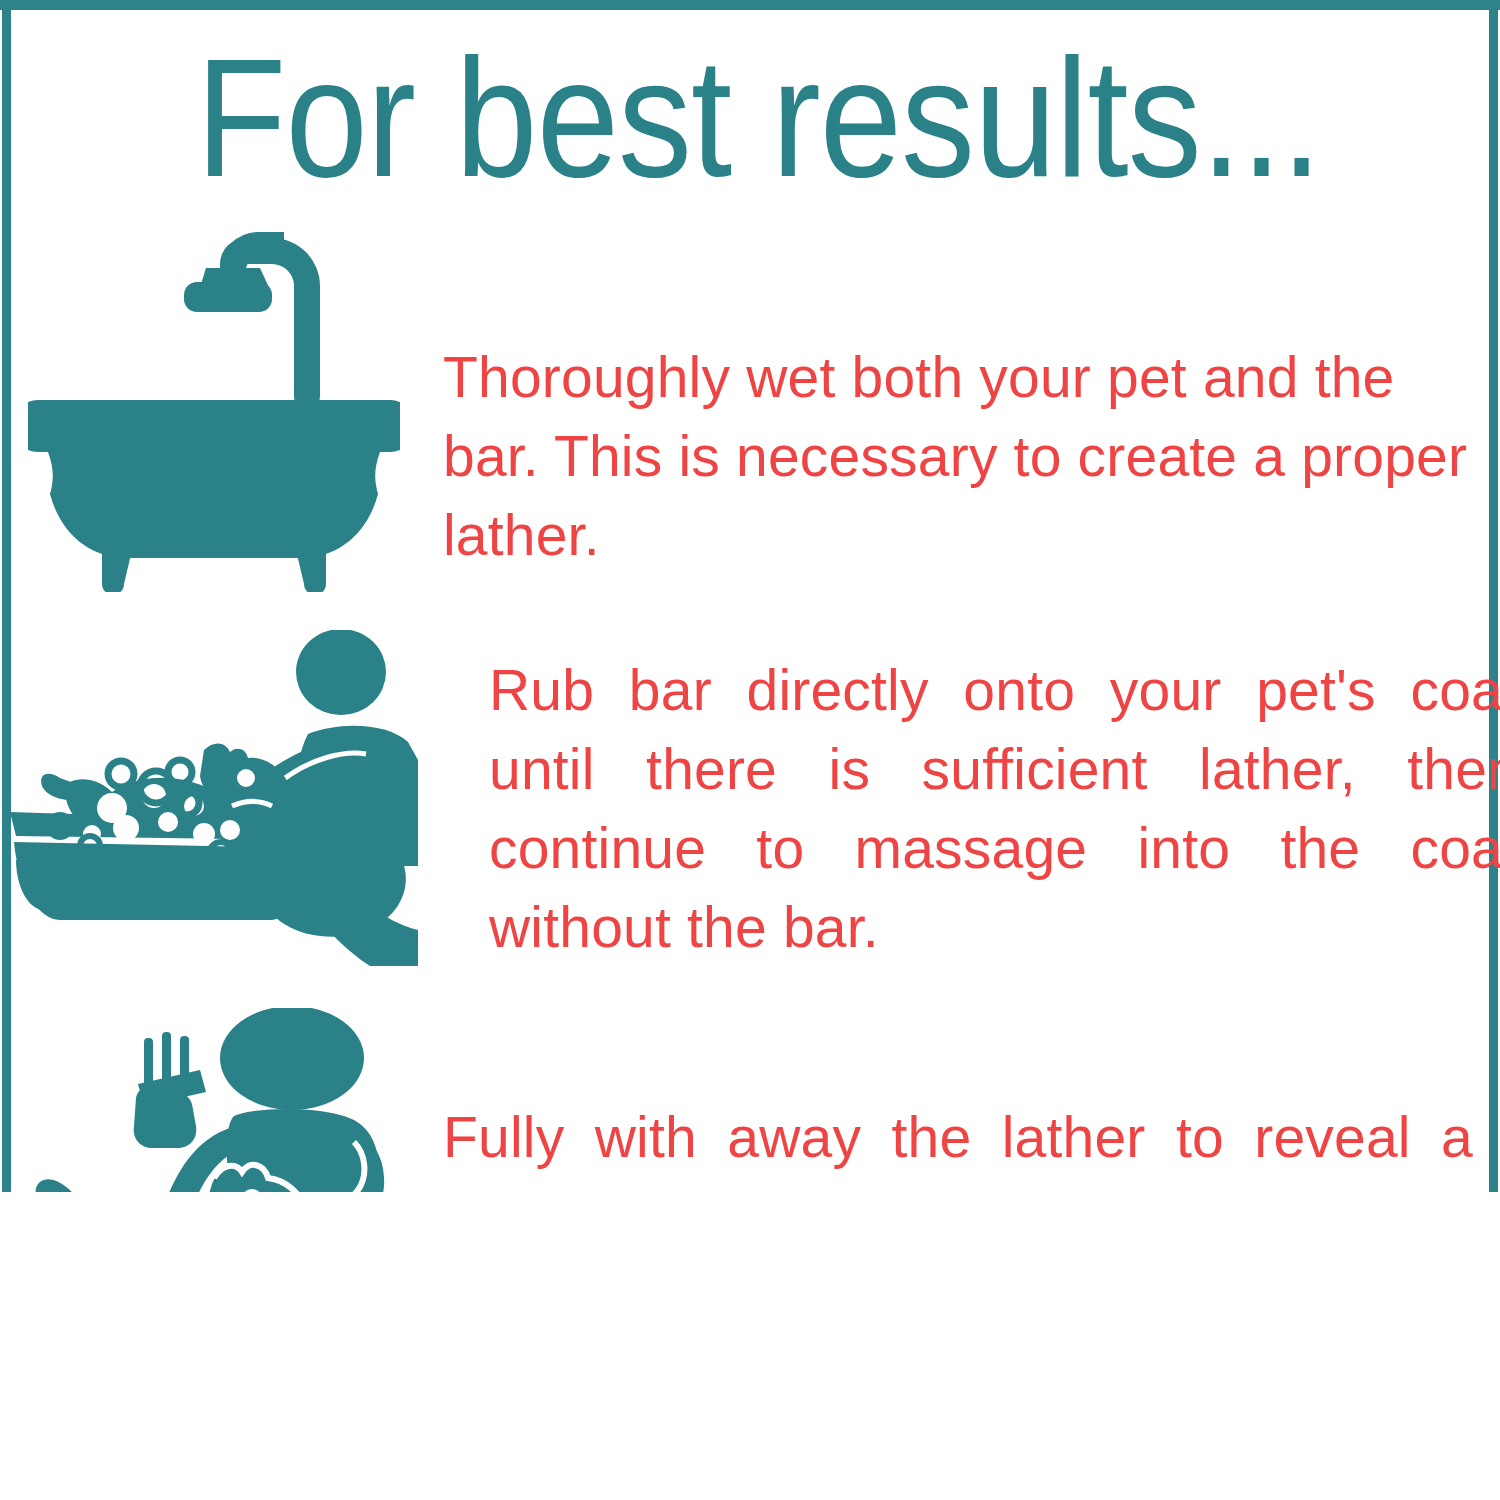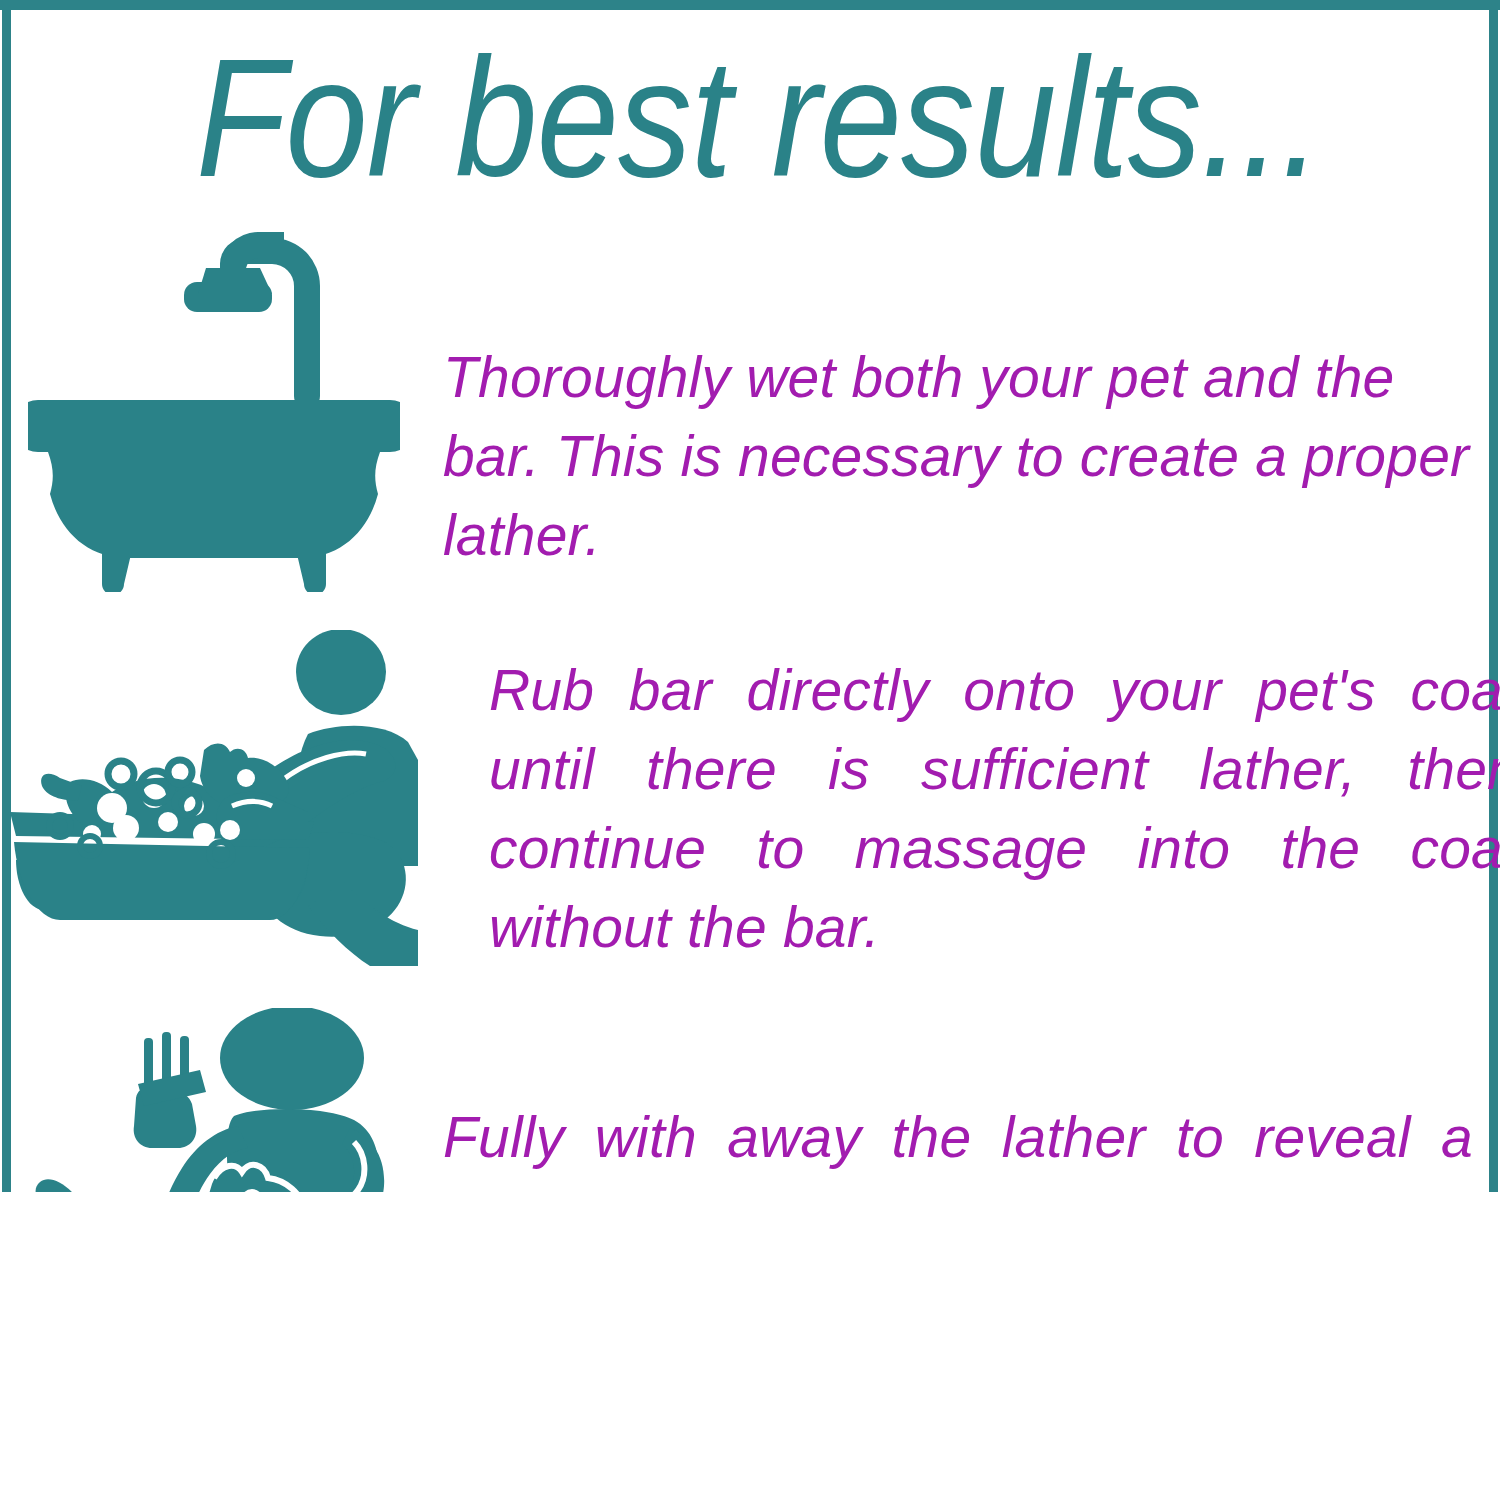--- a/index.html
+++ b/index.html
@@ -7,21 +7,20 @@
     padding: 0;
     background: #ffffff;
   }
   #poster {
     position: relative;
     width: 1500px;
     height: 1192px;
     background: #ffffff;
     overflow: hidden;
     font-family: "Liberation Sans", "DejaVu Sans", sans-serif;
-    font-style: italic;
   }
 
   
   .frame-band {
     position: absolute;
     background: #2d8389;
     pointer-events: none;
   }
   .frame-top    { left: 0;   top: 0;    width: 1500px; height: 10px; }
   .frame-bottom { left: 0;   top: 1490px; width: 1500px; height: 10px; }
@@ -64,21 +63,21 @@
 
   .icon-tub     { left: 28px;  top: 232px; width: 372px; height: 360px; }
   .icon-wash    { left: 8px;   top: 630px; width: 410px; height: 340px; }
   .icon-groom   { left: 10px;  top: 1008px; width: 400px; height: 440px; }
 
   
   .para {
     position: absolute;
     left: 443px;
     width: 1030px;
-    color: #a21caf;
+    color: #ef4444;
     font-size: 57px;
     line-height: 79px;
     font-weight: 400;
     letter-spacing: 0.2px;
     font-family: "Liberation Sans", "DejaVu Sans", sans-serif;
   }
   .para-1 { top: 338px; text-align: left; }
   .para-2 { top: 651px; text-align: justify; margin-left: 46px; }
   .para-3 { top: 1098px; text-align: justify; }
 </style>

